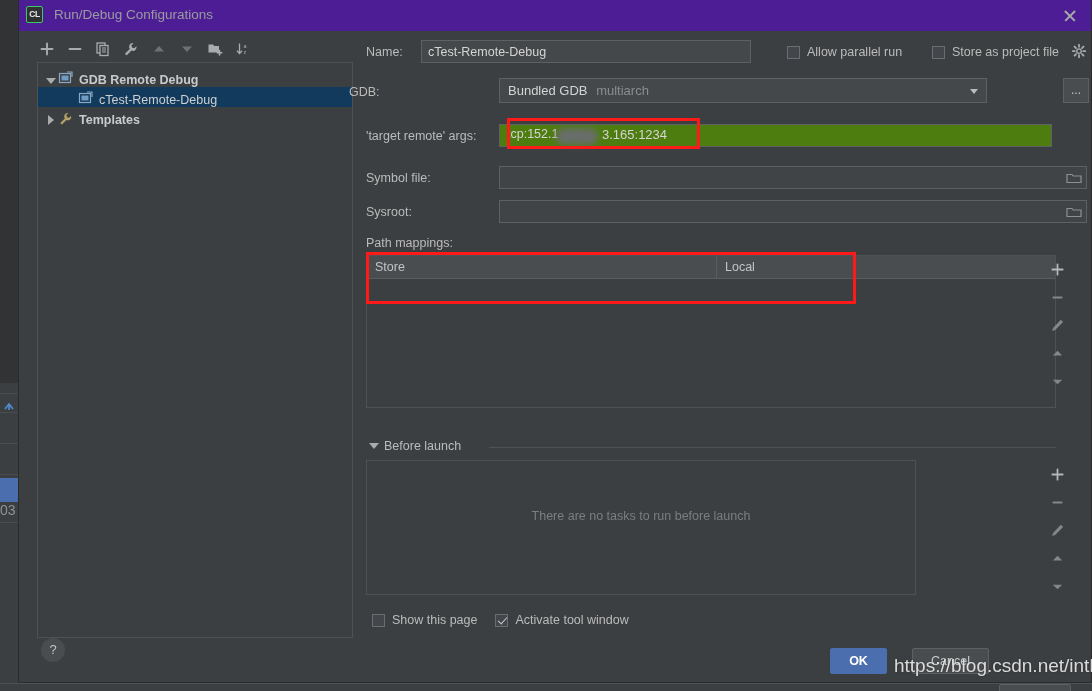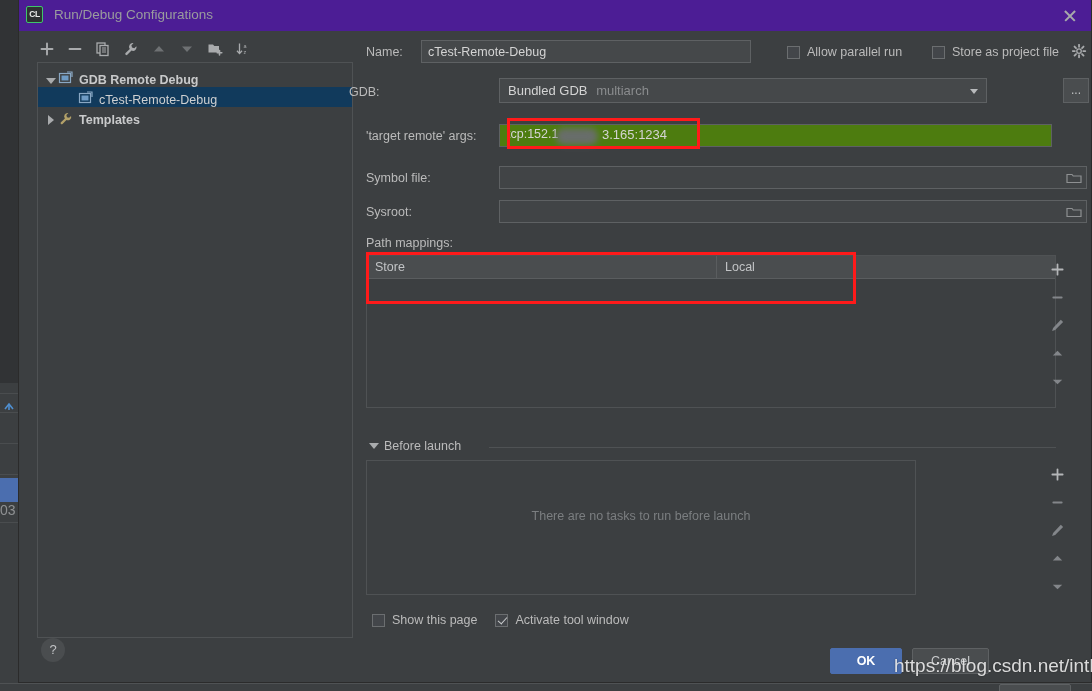--- a/index.html
+++ b/index.html
@@ -506,21 +506,21 @@
       <div class="cb-wrap">
         <span class="cb"></span>
         <span class="cb-lbl">Show this page</span>
       </div>
       <div class="cb-wrap">
         <span class="cb checked"></span>
         <span class="cb-lbl">Activate tool window</span>
       </div>
     </div>
 
-    <button class="btn primary" style="position:absolute; left:811px; top:648px; width:72px;">OK</button>
+    <button class="btn primary" style="position:absolute; left:811px; top:648px; width:57px;">OK</button>
     <button class="btn" style="position:absolute; left:893px; top:648px; width:77px;">Cancel</button>
     <button class="btn disabled" style="position:absolute; left:980px; top:648px; width:72px;">Apply</button>
 
     <div class="help-btn">?</div>
 
   </div>
 
   <div class="watermark">https://blog.csdn.net/inthat</div>
 
 </div>

